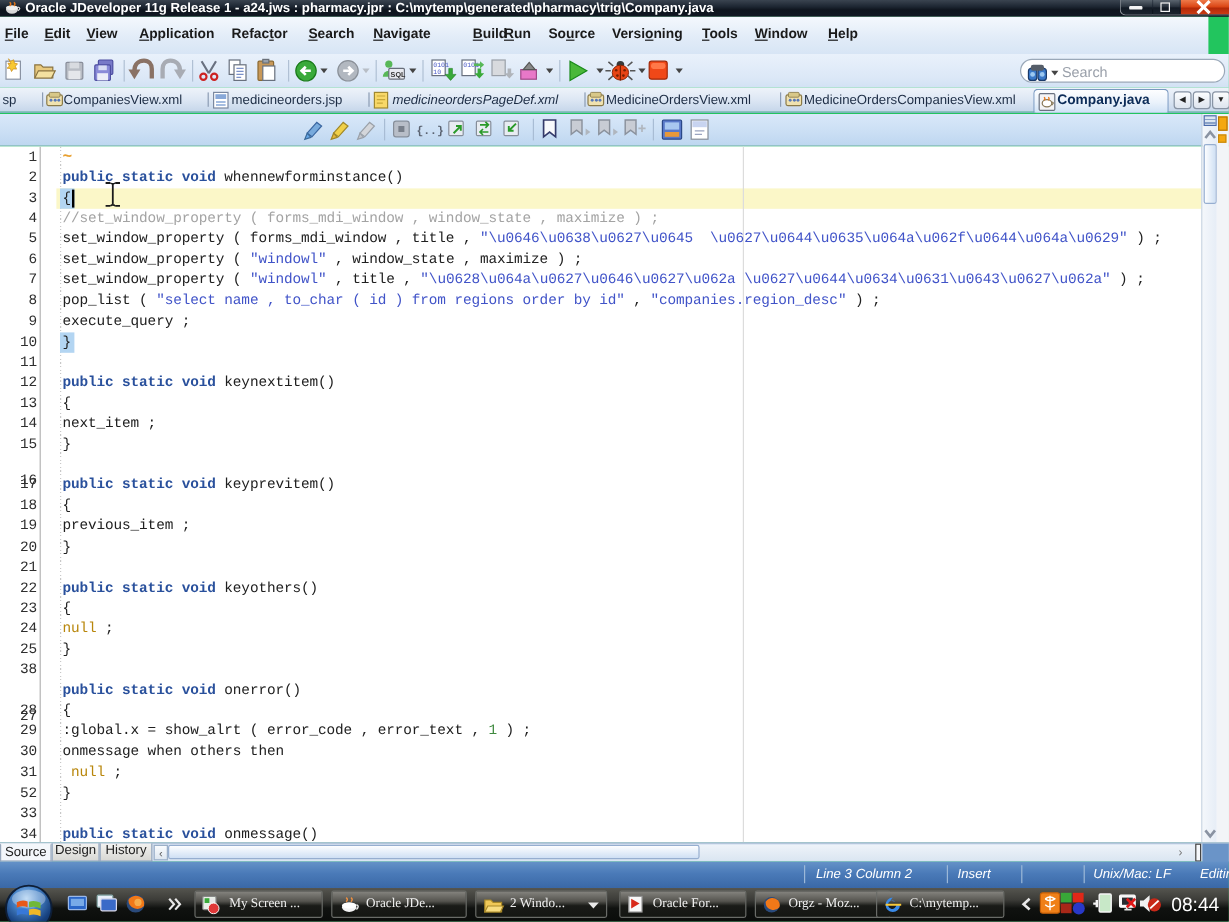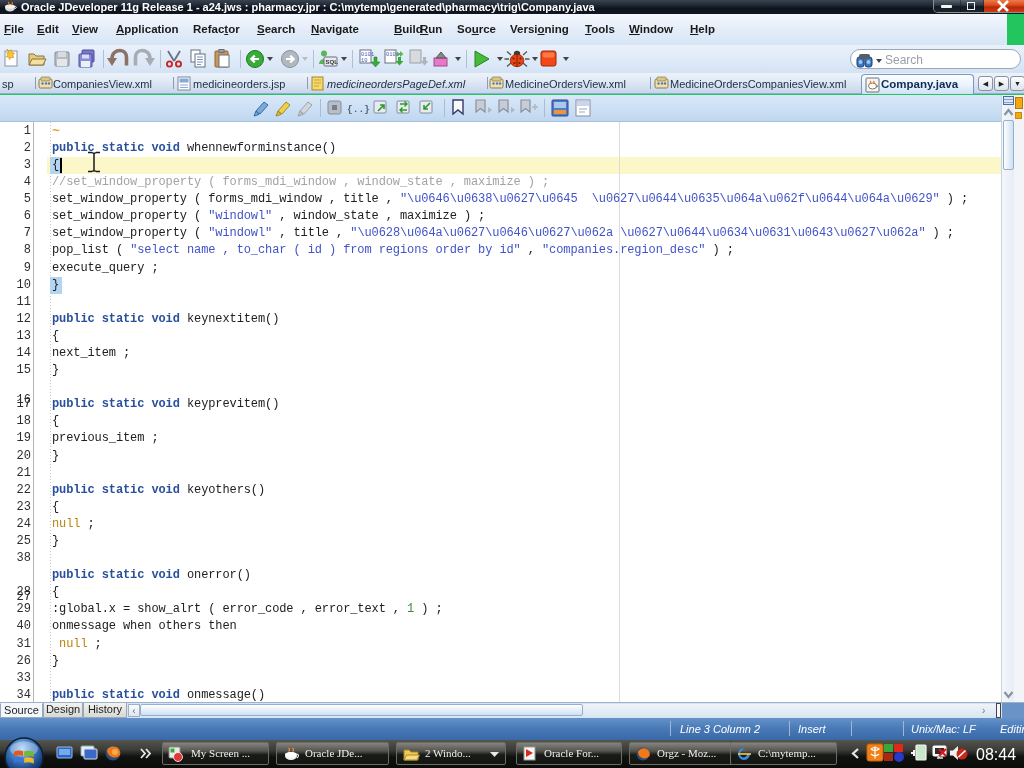--- a/index.html
+++ b/index.html
@@ -351,23 +351,23 @@
         <div class="lnum" style="top:325.51px">20</div>
         <div class="lnum" style="top:342.6px">21</div>
         <div class="lnum" style="top:359.69px">22</div>
         <div class="lnum" style="top:376.78000000000003px">23</div>
         <div class="lnum" style="top:393.87px">24</div>
         <div class="lnum" style="top:410.96px">25</div>
         <div class="lnum" style="top:428.05px">38</div>
         <div class="lnum" style="top:467px">27</div>
         <div class="lnum" style="top:462.23px">28</div>
         <div class="lnum" style="top:479.32px">29</div>
-        <div class="lnum" style="top:496.41px">40</div>
+        <div class="lnum" style="top:496.41px">30</div>
         <div class="lnum" style="top:513.5px">31</div>
-        <div class="lnum" style="top:530.5899999999999px">26</div>
+        <div class="lnum" style="top:530.5899999999999px">52</div>
         <div class="lnum" style="top:547.68px">33</div>
         <div class="lnum" style="top:564.77px">34</div>
       </div>
     <div class="bmatch" style="top:34.9px; left:49.5px;"></div>
     <div class="bmatch" style="top:154.6px; left:49.5px;"></div>
     <div id="code">
         <div class="cl" style="top:0.8px"><span style="color:#e8a030;font-weight:bold;font-size:13.5px">~</span></div>
 <div class="cl" style="top:17.89px"><span class="k">public static void</span> whennewforminstance()</div>
 <div class="cl" style="top:34.98px">{</div>
 <div class="cl" style="top:52.07px"><span class="c">//set_window_property ( forms_mdi_window , window_state , maximize ) ;</span></div>

